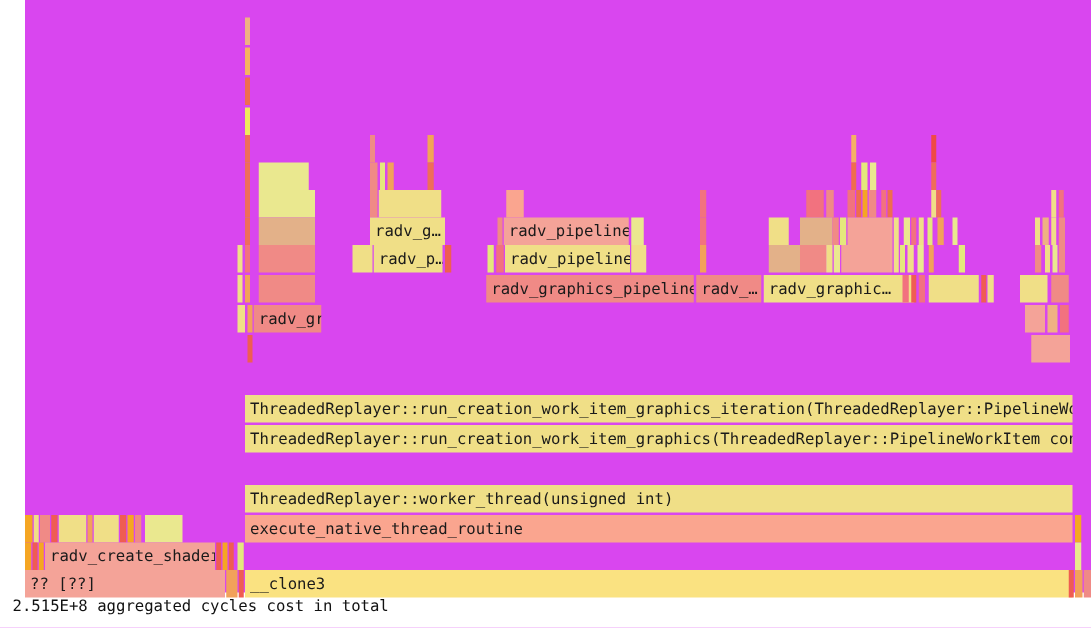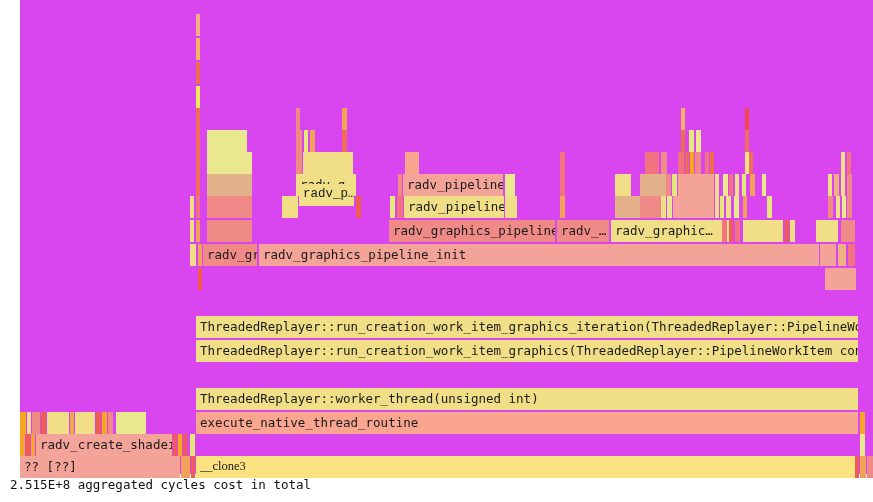--- a/index.html
+++ b/index.html
@@ -89,21 +89,21 @@
     <div class="frame" style="left: 730px; top: 174px; width: 5px; height: 22px; background: rgb(242, 161, 90);"></div>
     <div class="frame" style="left: 742px; top: 174px; width: 4px; height: 22px; background: rgb(234, 232, 143);"></div>
     <div class="frame" style="left: 808px; top: 174px; width: 4px; height: 22px; background: rgb(240, 223, 135);"></div>
     <div class="frame" style="left: 814px; top: 174px; width: 5px; height: 22px; background: rgb(239, 177, 131);"></div>
     <div class="frame" style="left: 821px; top: 174px; width: 4px; height: 22px; background: rgb(240, 223, 135);"></div>
     <div class="frame" style="left: 827px; top: 174px; width: 5px; height: 22px; background: rgb(240, 138, 134);"></div>
     <div class="frame" style="left: 170px; top: 196px; width: 4px; height: 22px; background: rgb(240, 223, 135);"></div>
     <div class="frame" style="left: 176px; top: 196px; width: 4px; height: 22px; background: rgb(242, 114, 127);"></div>
     <div class="frame" style="left: 187px; top: 196px; width: 45px; height: 22px; background: rgb(240, 138, 134);"></div>
     <div class="frame" style="left: 262px; top: 196px; width: 16px; height: 22px; background: rgb(240, 223, 135);"></div>
-    <div class="frame lbl" style="left: 279px; top: 184px; width: 55px; height: 22px; background: rgb(240, 223, 135); font-family: Liberation Mono, monospace;"><span>radv_p…</span></div>
+    <div class="frame lbl" style="left: 279px; top: 196px; width: 55px; height: 22px; background: rgb(240, 223, 135);"><span>radv_p…</span></div>
     <div class="frame" style="left: 336px; top: 196px; width: 5px; height: 22px; background: rgb(239, 93, 82);"></div>
     <div class="frame" style="left: 370px; top: 196px; width: 5px; height: 22px; background: rgb(228, 232, 124);"></div>
     <div class="frame" style="left: 377px; top: 196px; width: 6px; height: 22px; background: rgb(242, 114, 127);"></div>
     <div class="frame lbl" style="left: 384px; top: 196px; width: 100px; height: 22px; background: rgb(240, 223, 135);"><span>radv_pipeline_</span></div>
     <div class="frame" style="left: 485px; top: 196px; width: 12px; height: 22px; background: rgb(240, 223, 135);"></div>
     <div class="frame" style="left: 540px; top: 196px; width: 5px; height: 22px; background: rgb(242, 161, 90);"></div>
     <div class="frame" style="left: 595px; top: 196px; width: 25px; height: 22px; background: rgb(227, 177, 137);"></div>
     <div class="frame" style="left: 620px; top: 196px; width: 21px; height: 22px; background: rgb(240, 138, 134);"></div>
     <div class="frame" style="left: 641px; top: 196px; width: 5px; height: 22px; background: rgb(240, 223, 135);"></div>
     <div class="frame" style="left: 647px; top: 196px; width: 5px; height: 22px; background: rgb(234, 232, 143);"></div>
@@ -128,21 +128,20 @@
     <div class="frame" style="left: 709px; top: 220px; width: 4px; height: 22px; background: rgb(239, 93, 82);"></div>
     <div class="frame" style="left: 715px; top: 220px; width: 5px; height: 22px; background: rgb(242, 114, 127);"></div>
     <div class="frame" style="left: 723px; top: 220px; width: 40px; height: 22px; background: rgb(240, 223, 135);"></div>
     <div class="frame" style="left: 765px; top: 220px; width: 4px; height: 22px; background: rgb(239, 93, 82);"></div>
     <div class="frame" style="left: 770px; top: 220px; width: 5px; height: 22px; background: rgb(240, 223, 135);"></div>
     <div class="frame" style="left: 796px; top: 220px; width: 22px; height: 22px; background: rgb(240, 223, 135);"></div>
     <div class="frame" style="left: 821px; top: 220px; width: 14px; height: 22px; background: rgb(240, 138, 134);"></div>
     <div class="frame" style="left: 170px; top: 244px; width: 6px; height: 22px; background: rgb(240, 223, 135);"></div>
     <div class="frame" style="left: 178px; top: 244px; width: 4px; height: 22px; background: rgb(242, 161, 90);"></div>
     <div class="frame lbl" style="left: 183px; top: 244px; width: 54px; height: 22px; background: rgb(240, 138, 134);"><span>radv_gra.</span></div>
-    <div class="frame lbl" style="left: 239px; top: 244px; width: 560px; height: 22px; background: rgb(244, 163, 152);"><span>radv_graphics_pipeline_init</span></div>
     <div class="frame" style="left: 800px; top: 244px; width: 16px; height: 22px; background: rgb(244, 163, 152);"></div>
     <div class="frame" style="left: 818px; top: 244px; width: 8px; height: 22px; background: rgb(239, 177, 131);"></div>
     <div class="frame" style="left: 828px; top: 244px; width: 7px; height: 22px; background: rgb(242, 114, 127);"></div>
     <div class="frame" style="left: 178px; top: 268px; width: 4px; height: 22px; background: rgb(239, 93, 82);"></div>
     <div class="frame" style="left: 805px; top: 268px; width: 31px; height: 22px; background: rgb(244, 163, 152);"></div>
     <div class="frame lbl" style="left: 176px; top: 316px; width: 662px; height: 22px; background: rgb(240, 223, 135);"><span>ThreadedReplayer::run_creation_work_item_graphics_iteration(ThreadedReplayer::PipelineWorkI</span></div>
     <div class="frame lbl" style="left: 176px; top: 340px; width: 662px; height: 22px; background: rgb(240, 223, 135);"><span>ThreadedReplayer::run_creation_work_item_graphics(ThreadedReplayer::PipelineWorkItem const&amp;</span></div>
     <div class="frame lbl" style="left: 176px; top: 388px; width: 662px; height: 22px; background: rgb(240, 223, 135);"><span>ThreadedReplayer::worker_thread(unsigned int)</span></div>
     <div class="frame" style="left: 0px; top: 412px; width: 6px; height: 22px; background: rgb(245, 166, 35);"></div>
     <div class="frame" style="left: 7px; top: 412px; width: 4px; height: 22px; background: rgb(240, 223, 135);"></div>
@@ -162,18 +161,18 @@
     <div class="frame" style="left: 11px; top: 434px; width: 4px; height: 22px; background: rgb(245, 166, 35);"></div>
     <div class="frame lbl" style="left: 16px; top: 434px; width: 136px; height: 22px; background: rgb(244, 163, 152);"><span>radv_create_shadeı</span></div>
     <div class="frame" style="left: 153px; top: 434px; width: 4px; height: 22px; background: rgb(239, 93, 82);"></div>
     <div class="frame" style="left: 158px; top: 434px; width: 4px; height: 22px; background: rgb(245, 166, 35);"></div>
     <div class="frame" style="left: 163px; top: 434px; width: 4px; height: 22px; background: rgb(239, 93, 82);"></div>
     <div class="frame" style="left: 170px; top: 434px; width: 5px; height: 22px; background: rgb(228, 232, 124);"></div>
     <div class="frame" style="left: 840px; top: 434px; width: 5px; height: 22px; background: rgb(234, 232, 143);"></div>
     <div class="frame lbl" style="left: 0px; top: 456px; width: 160px; height: 22px; background: rgb(244, 163, 152);"><span>?? [??]</span></div>
     <div class="frame" style="left: 161px; top: 456px; width: 9px; height: 22px; background: rgb(242, 161, 90);"></div>
     <div class="frame" style="left: 171px; top: 456px; width: 4px; height: 22px; background: rgb(239, 93, 82);"></div>
-    <div class="frame lbl" style="left: 176px; top: 456px; width: 662px; height: 22px; background: rgb(250, 226, 129); font-family: Liberation Serif, serif;"><span>__clone3</span></div>
+    <div class="frame lbl" style="left: 176px; top: 456px; width: 662px; height: 22px; background: rgb(250, 226, 129);"><span>__clone3</span></div>
     <div class="frame" style="left: 835px; top: 456px; width: 4px; height: 22px; background: rgb(239, 93, 82);"></div>
     <div class="frame" style="left: 840px; top: 456px; width: 6px; height: 22px; background: rgb(242, 161, 90);"></div>
     <div class="frame" style="left: 847px; top: 456px; width: 26px; height: 22px; background: rgb(240, 138, 134);"></div>
   </div>
 <div id="footer">2.515E+8 aggregated cycles cost in total</div>
 
 </body></html>

